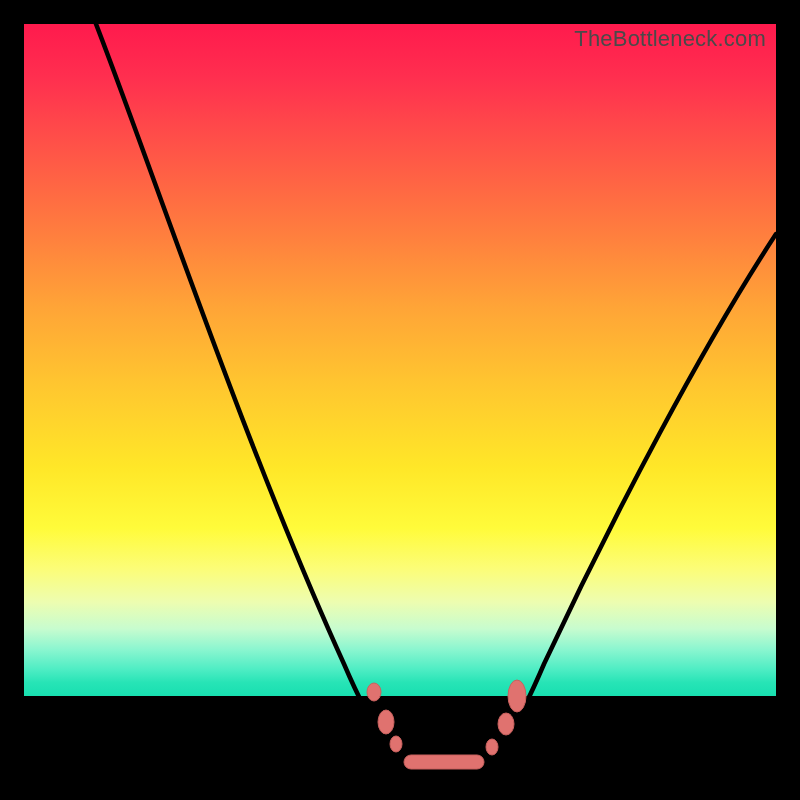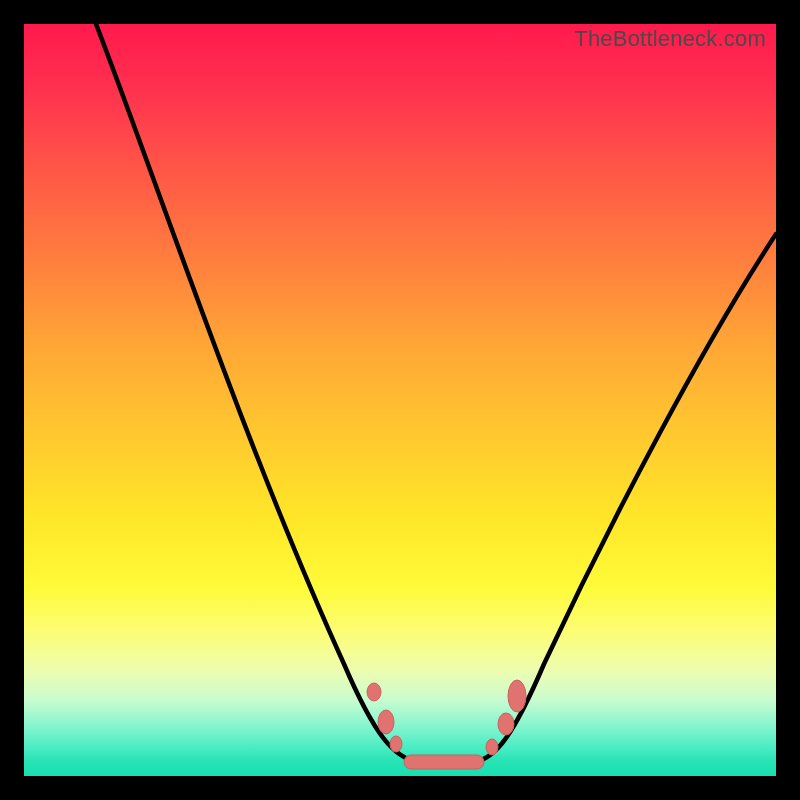--- a/index.html
+++ b/index.html
@@ -9,21 +9,21 @@
     height: 800px;
     background: #000;
     overflow: hidden;
     font-family: Arial, Helvetica, sans-serif;
   }
   .frame {
     position: absolute;
     left: 24px;
     top: 24px;
     width: 752px;
-    height: 752px;
+    height: 672px;
     background: linear-gradient(to bottom,
       #ff1a4d 0%,
       #ff2f4f 8%,
       #ff5248 18%,
       #ff7a3f 30%,
       #ffa437 42%,
       #ffc72f 54%,
       #ffe728 66%,
       #fffb3a 75%,
       #fcfd77 81%,

